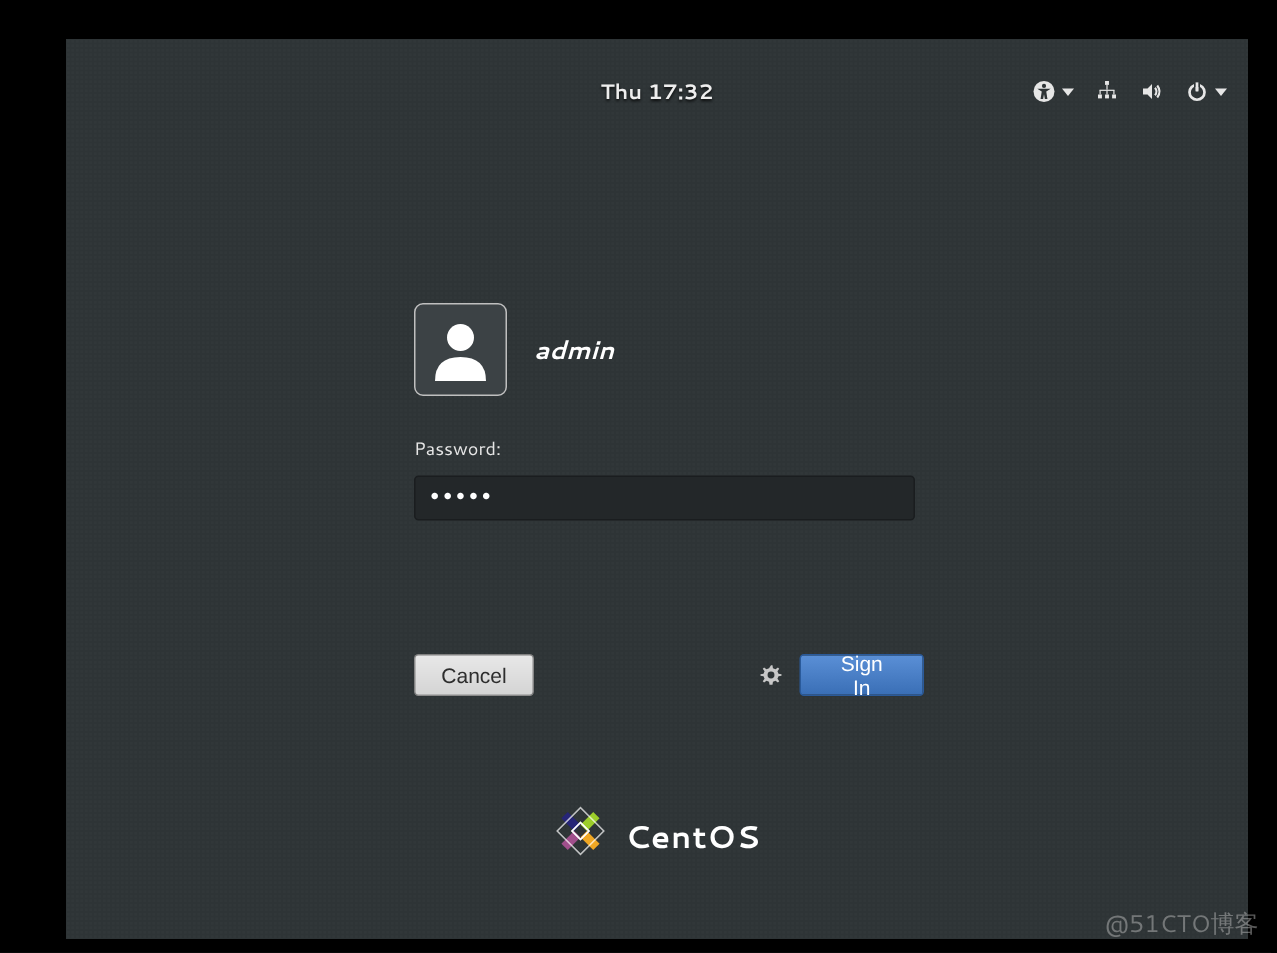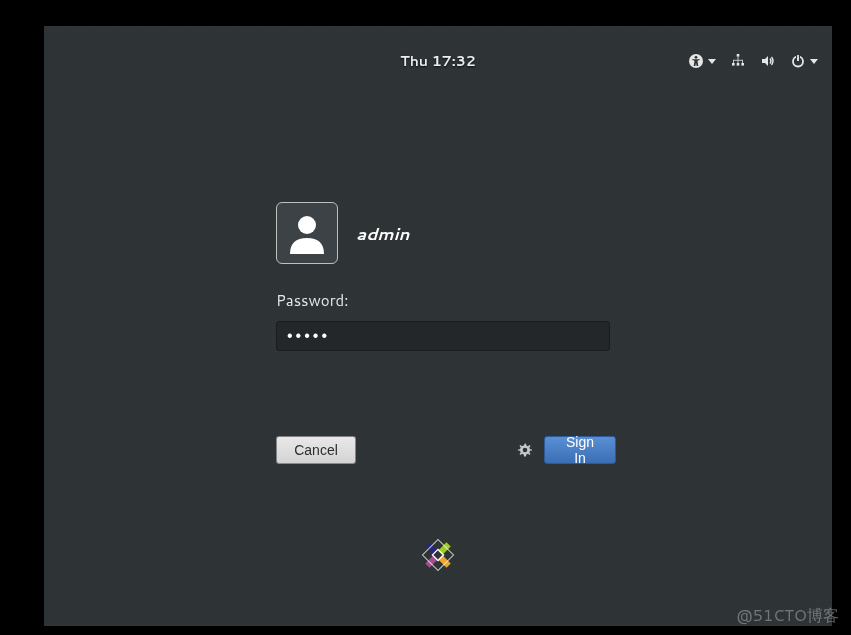--- a/index.html
+++ b/index.html
@@ -99,21 +99,21 @@
       align-items: center;
       justify-content: center;
     }
     .username {
       color: #ffffff;
       font-size: 17px;
       font-weight: bold;
     }
     .password-label {
       color: #e6e6e6;
-      font-size: 15px;
+      font-size: 12px;
       margin-bottom: 10px;
     }
     .password-input {
       width: 334px;
       height: 30px;
       background: #232729;
       border: 1px solid #1a1d1f;
       border-radius: 3px;
       color: #ffffff;
       font-size: 16px;
@@ -156,21 +156,21 @@
       width: 18px;
       height: 18px;
       display: flex;
       align-items: center;
       justify-content: center;
       cursor: pointer;
     }
     .btn-signin {
       background: linear-gradient(to bottom, #5a8fd6, #3a6fb6);
       color: #ffffff;
-      width: 72px;
+      width: 83px;
       border: 1px solid #2a5a9a;
     }
     .branding {
       position: absolute;
       left: 0;
       right: 0;
       bottom: 48px;
       display: flex;
       align-items: center;
       justify-content: center;
@@ -298,18 +298,19 @@
                 <rect x="-3" y="-15" width="6" height="12" fill="#a14f8c" transform="rotate(45)"></rect>
               </g>
             <g transform="rotate(270)">
                 <rect x="-3" y="-15" width="6" height="12" fill="#262577" transform="rotate(45)"></rect>
               </g>
             <rect x="-4" y="-4" width="8" height="8" fill="none" stroke="#ffffff" stroke-width="1.2" transform="rotate(45)"></rect>
             <rect x="-11" y="-11" width="22" height="22" fill="none" stroke="#ffffff" stroke-width="1" transform="rotate(45)" opacity="0.7"></rect>
           </g>
         </svg>
       </span>
+      <span class="brand-text">CentOS</span>
     </div>
 
   </div>
 
   <div class="watermark">@51CTO博客</div>
 </div>
 
 </body></html>

